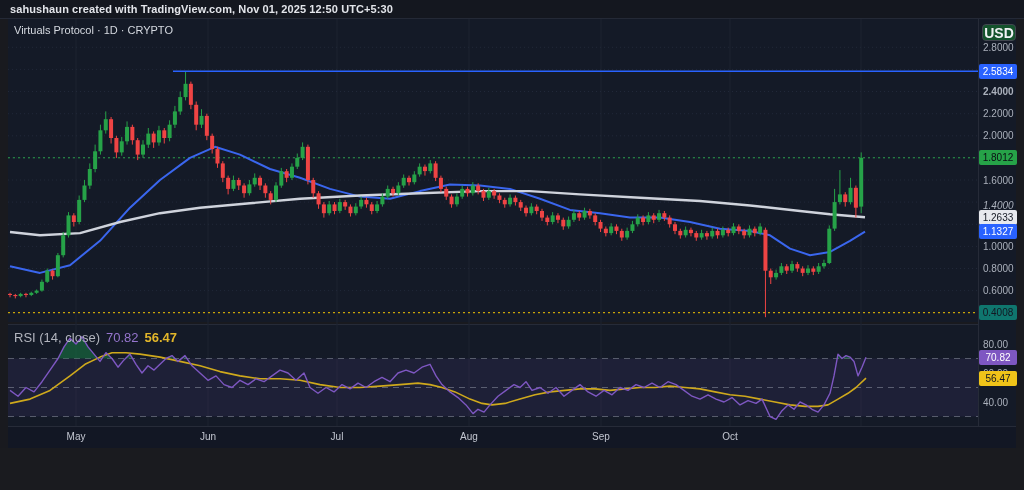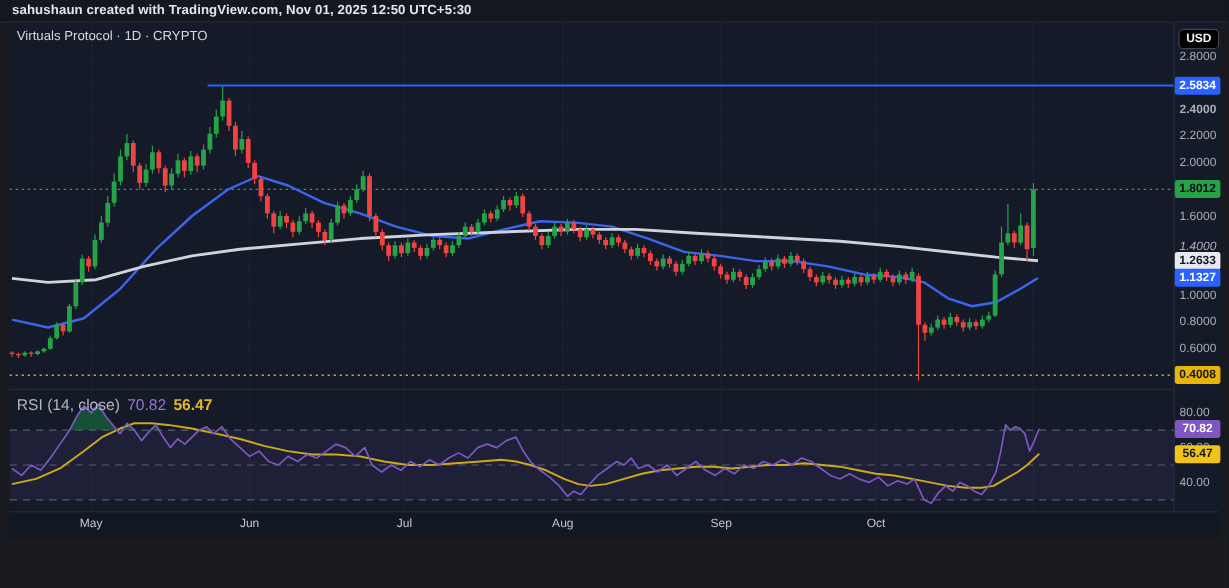--- a/index.html
+++ b/index.html
@@ -27,26 +27,26 @@
   #legend-row2 { top:38px; color:#b2b5be; }
   #legend-row2 .v-blue  { color:#4a7dff; margin-left:6px; }
   #legend-row2 .v-white { color:#eceef2; font-weight:700; margin-left:6px; }
   #rsi-legend { top:331px; color:#b2b5be; font-size:13px; }
   #rsi-legend .v-purple { color:#9575cd; margin-left:6px; }
   #rsi-legend .v-yellow { color:#e2b62a; font-weight:700; margin-left:6px; }
 
   
   .tick { position:absolute; color:#aab0bb; font-size:10px; line-height:15px; left:983px; width:36px; }
   .badge { position:absolute; left:979px; width:38px; height:15px; border-radius:2px;
-           font-size:10px; line-height:15px; text-align:center; font-weight:700; }
+           font-size:10px; line-height:15px; text-align:center; font-weight:400; }
   .month { position:absolute; top:431px; color:#c3c7d1; font-size:10px; font-weight:400;
            transform:translateX(-50%); }
 
-  #usd-btn { left:982px; top:24px; width:34px; height:17px; background:#000000;
-             border:1px solid #41454f; border-radius:4px; color:#f0f2f5; font-size:10px;
+  #usd-btn { left:982px; top:24px; width:34px; height:17px; background:#14532d;
+             border:1px solid #41454f; border-radius:4px; color:#f0f2f5; font-size:14px;
              font-weight:700; text-align:center; line-height:16px; }
 
   
   #footer { left:0; top:448px; width:1024px; height:42px; background:#1a1b1f; }
 </style>
 </head>
 <body>
 
 <div id="stage">
 
@@ -437,21 +437,21 @@
       <div class="tick" style="top: 128.28px;">2.0000</div>
       <div class="tick" style="top: 172.52px;">1.6000</div>
       <div class="tick" style="top: 198px; font-style: italic;">1.4000</div>
       <div class="tick" style="top: 238.88px;">1.0000</div>
       <div class="tick" style="top: 261px;">0.8000</div>
       <div class="tick" style="top: 283.12px;">0.6000</div>
       <div class="badge" style="top: 63.756px; background: rgb(41, 98, 255); color: rgb(255, 255, 255);">2.5834</div>
       <div class="badge" style="top: 150.267px; background: rgb(38, 162, 72); color: rgb(11, 14, 20);">1.8012</div>
       <div class="badge" style="top: 209.759px; background: rgb(231, 233, 238); color: rgb(19, 23, 34);">1.2633</div>
       <div class="badge" style="top: 224.203px; background: rgb(41, 98, 255); color: rgb(255, 255, 255);">1.1327</div>
-      <div class="badge" style="top: 305.152px; background: #eab308; color: rgb(19, 23, 34);">0.4008</div>
+      <div class="badge" style="top: 305.152px; background: #0f766e; color: rgb(19, 23, 34);">0.4008</div>
       <div class="tick" style="top: 336.5px;">80.00</div>
       <div class="tick" style="top: 365.5px;">60.00</div>
       <div class="tick" style="top: 394.5px;">40.00</div>
       <div class="badge" style="top: 349.811px; background: rgb(126, 87, 194); color: rgb(255, 255, 255);">70.82</div>
       <div class="badge" style="top: 370.618px; background: rgb(240, 196, 25); color: rgb(19, 23, 34);">56.47</div>
       <div class="month" style="left: 76px;">May</div>
       <div class="month" style="left: 208px;">Jun</div>
       <div class="month" style="left: 337px;">Jul</div>
       <div class="month" style="left: 469px;">Aug</div>
       <div class="month" style="left: 601px;">Sep</div>

